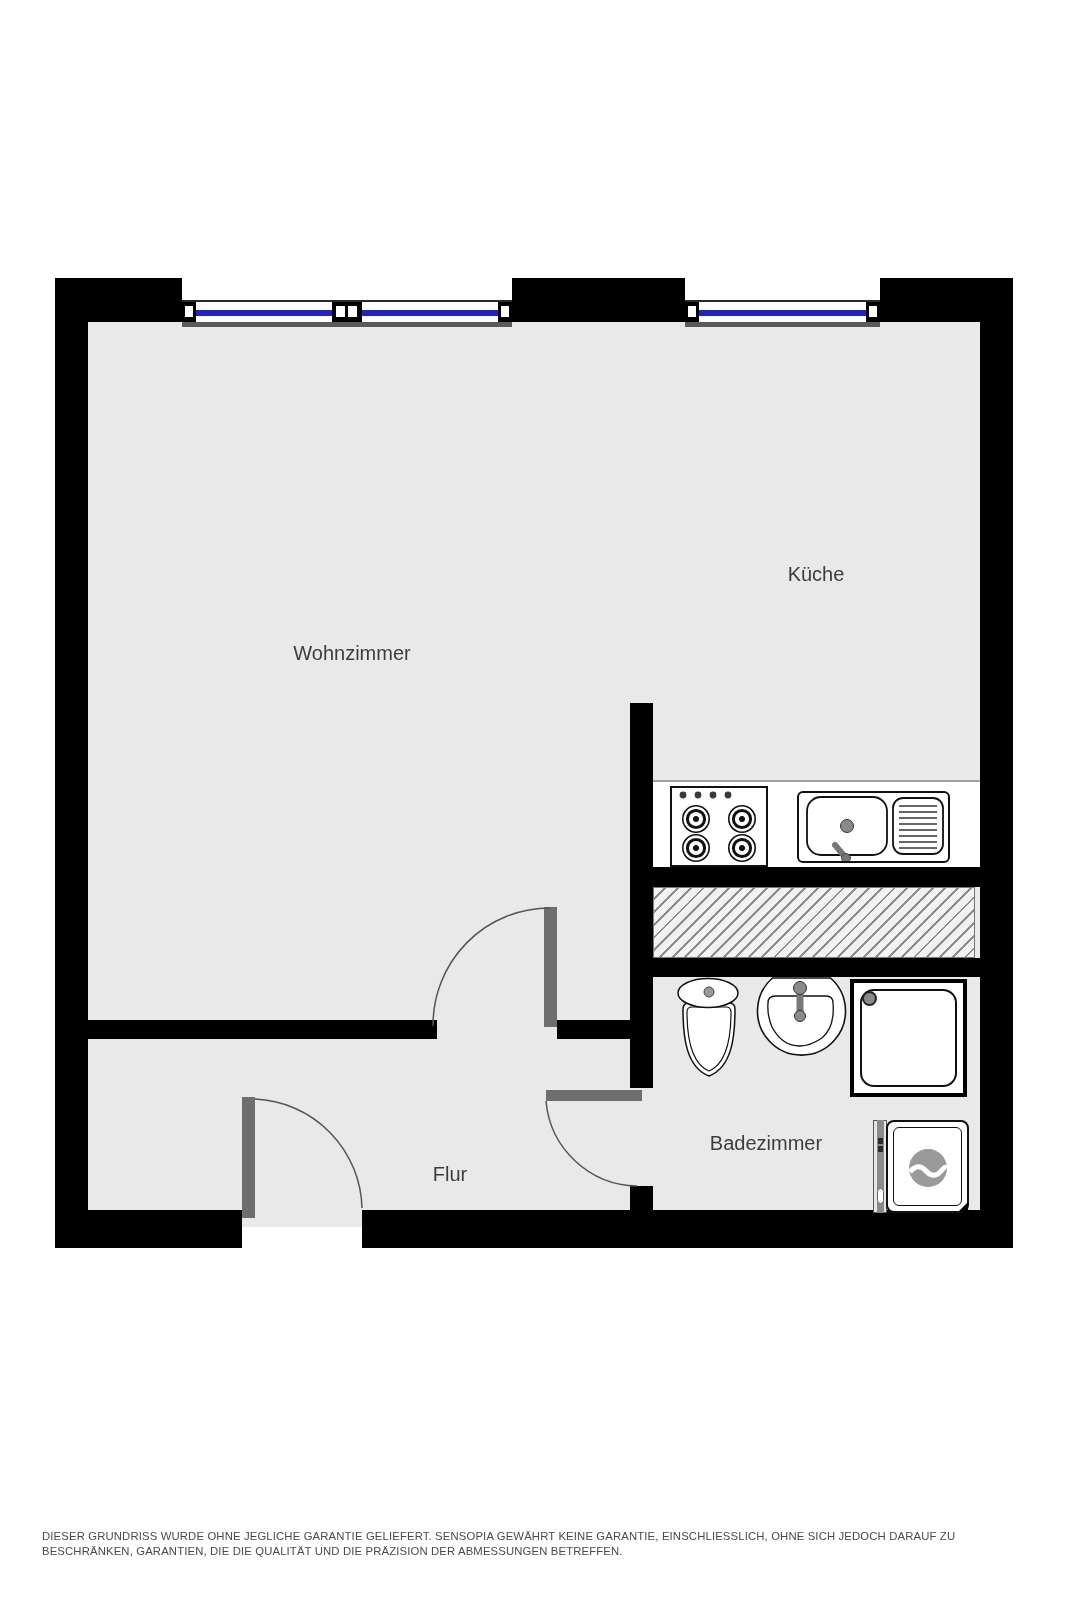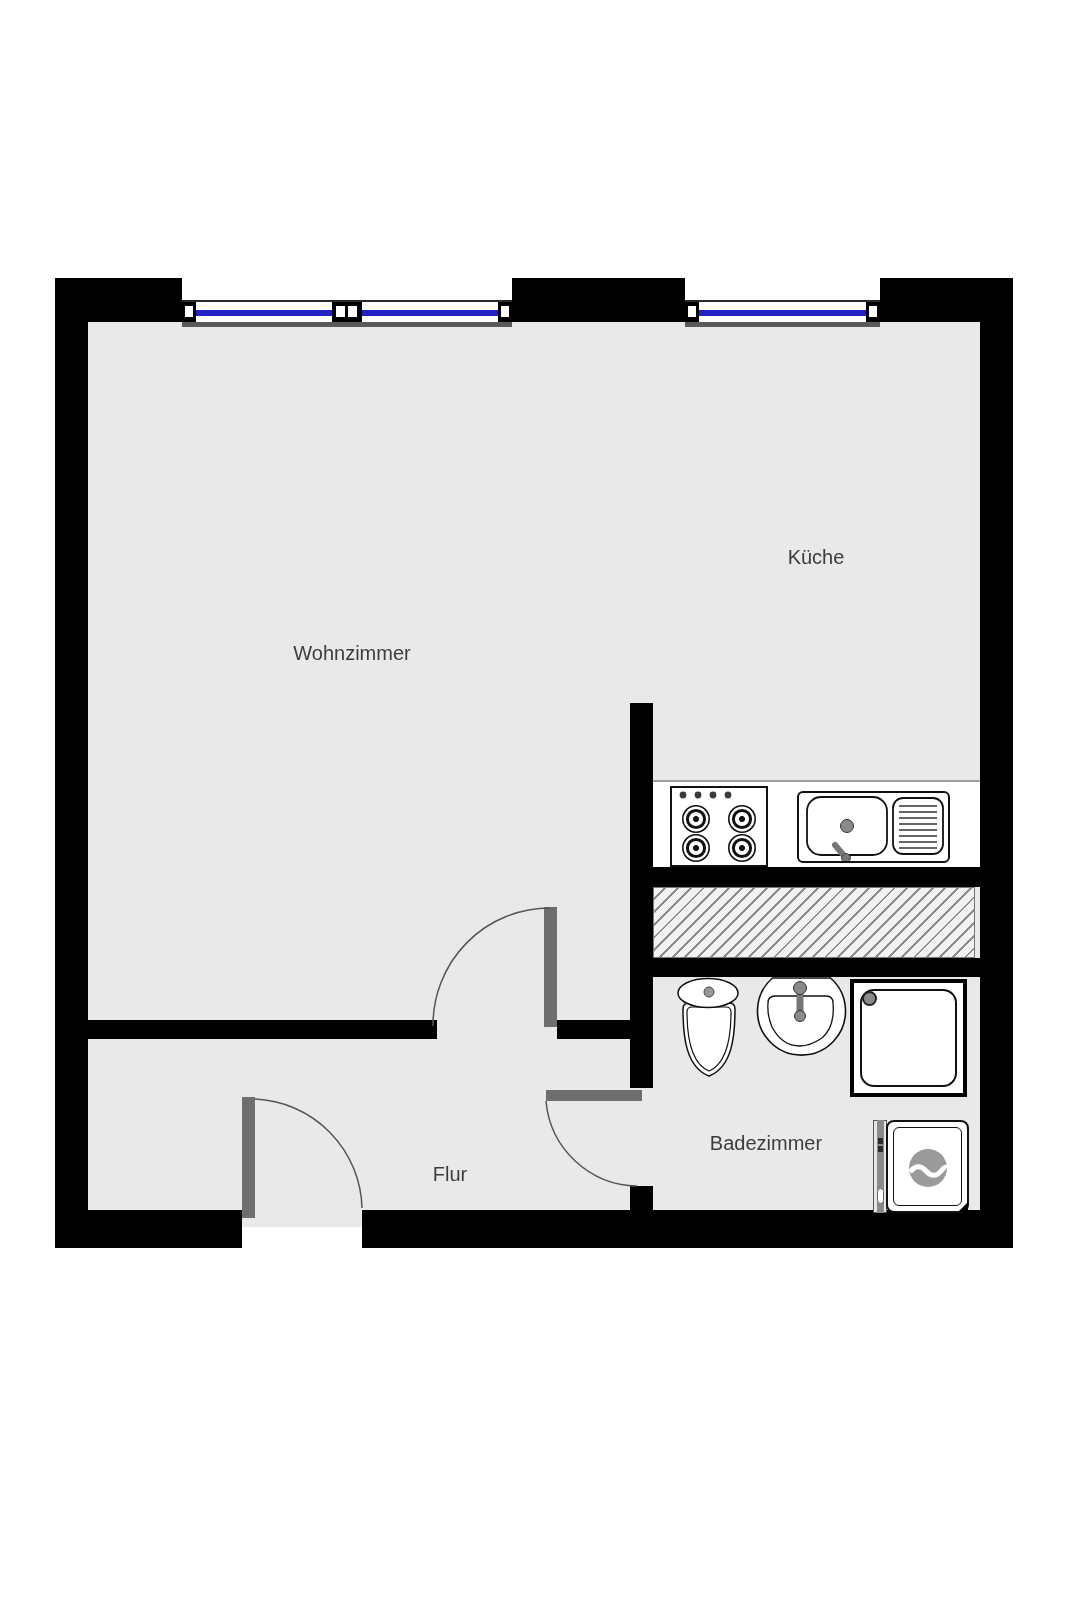--- a/index.html
+++ b/index.html
@@ -174,17 +174,18 @@
   <svg class="arc" style="left:252px;top:1095px;" width="114" height="117" viewBox="0 0 114 117">
     <path d="M 3 4 A 112 112 0 0 1 110 113" fill="none" stroke="#555" stroke-width="1.5"></path>
   </svg>
 
   <div class="leaf" style="left:546px;top:1090px;width:96px;height:11px;"></div>
   <svg class="arc" style="left:543px;top:1098px;" width="100" height="92" viewBox="0 0 100 92">
     <path d="M 3 3 A 93 93 0 0 0 94 88" fill="none" stroke="#555" stroke-width="1.5"></path>
   </svg>
 
   <div class="room-label" style="left:352px;top:653px;">Wohnzimmer</div>
-  <div class="room-label" style="left:816px;top:557px;">Küche</div>
+  <div class="room-label" style="left:816px;top:574px;">Küche</div>
   <div class="room-label" style="left:450px;top:1174px;">Flur</div>
   <div class="room-label" style="left:766px;top:1143px;">Badezimmer</div>
 
+  <div class="disclaimer">DIESER GRUNDRISS WURDE OHNE JEGLICHE GARANTIE GELIEFERT. SENSOPIA GEWÄHRT KEINE GARANTIE, EINSCHLIESSLICH, OHNE SICH JEDOCH DARAUF ZU BESCHRÄNKEN, GARANTIEN, DIE DIE QUALITÄT UND DIE PRÄZISION DER ABMESSUNGEN BETREFFEN.</div>
 </div>
 
 </body></html>

